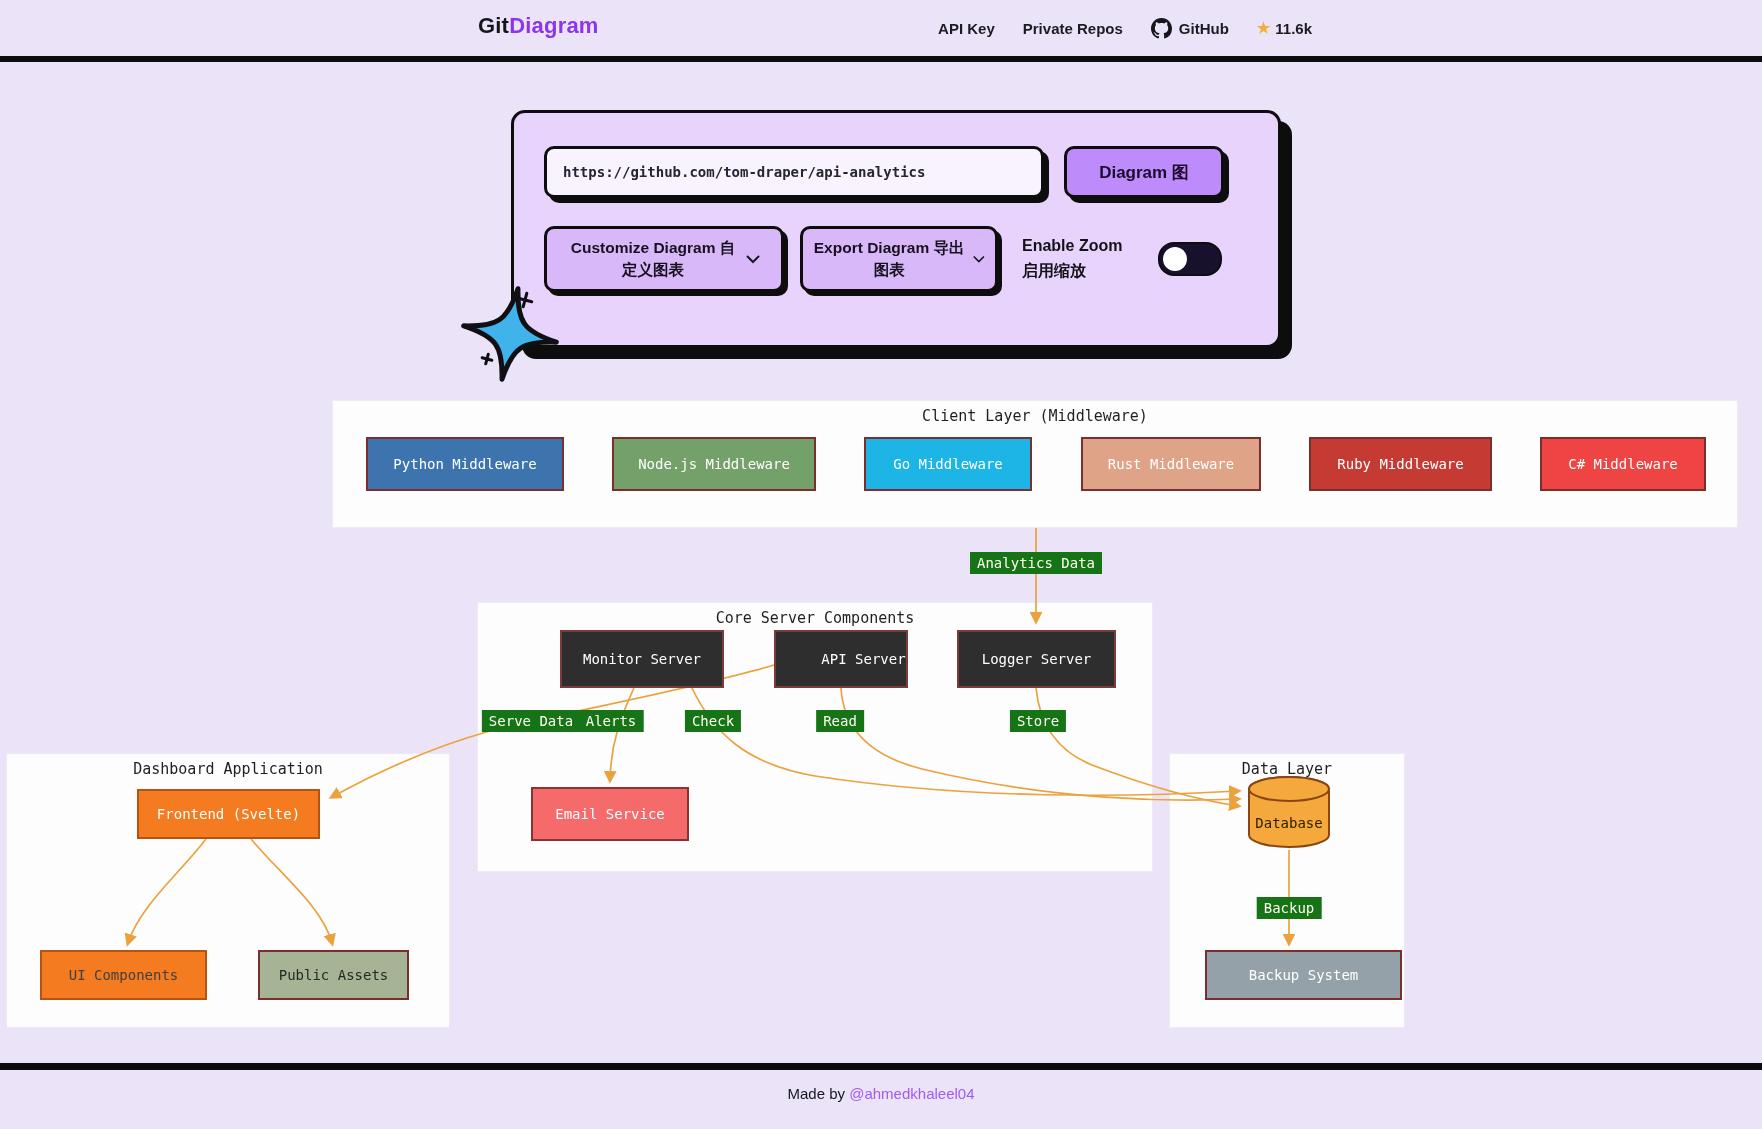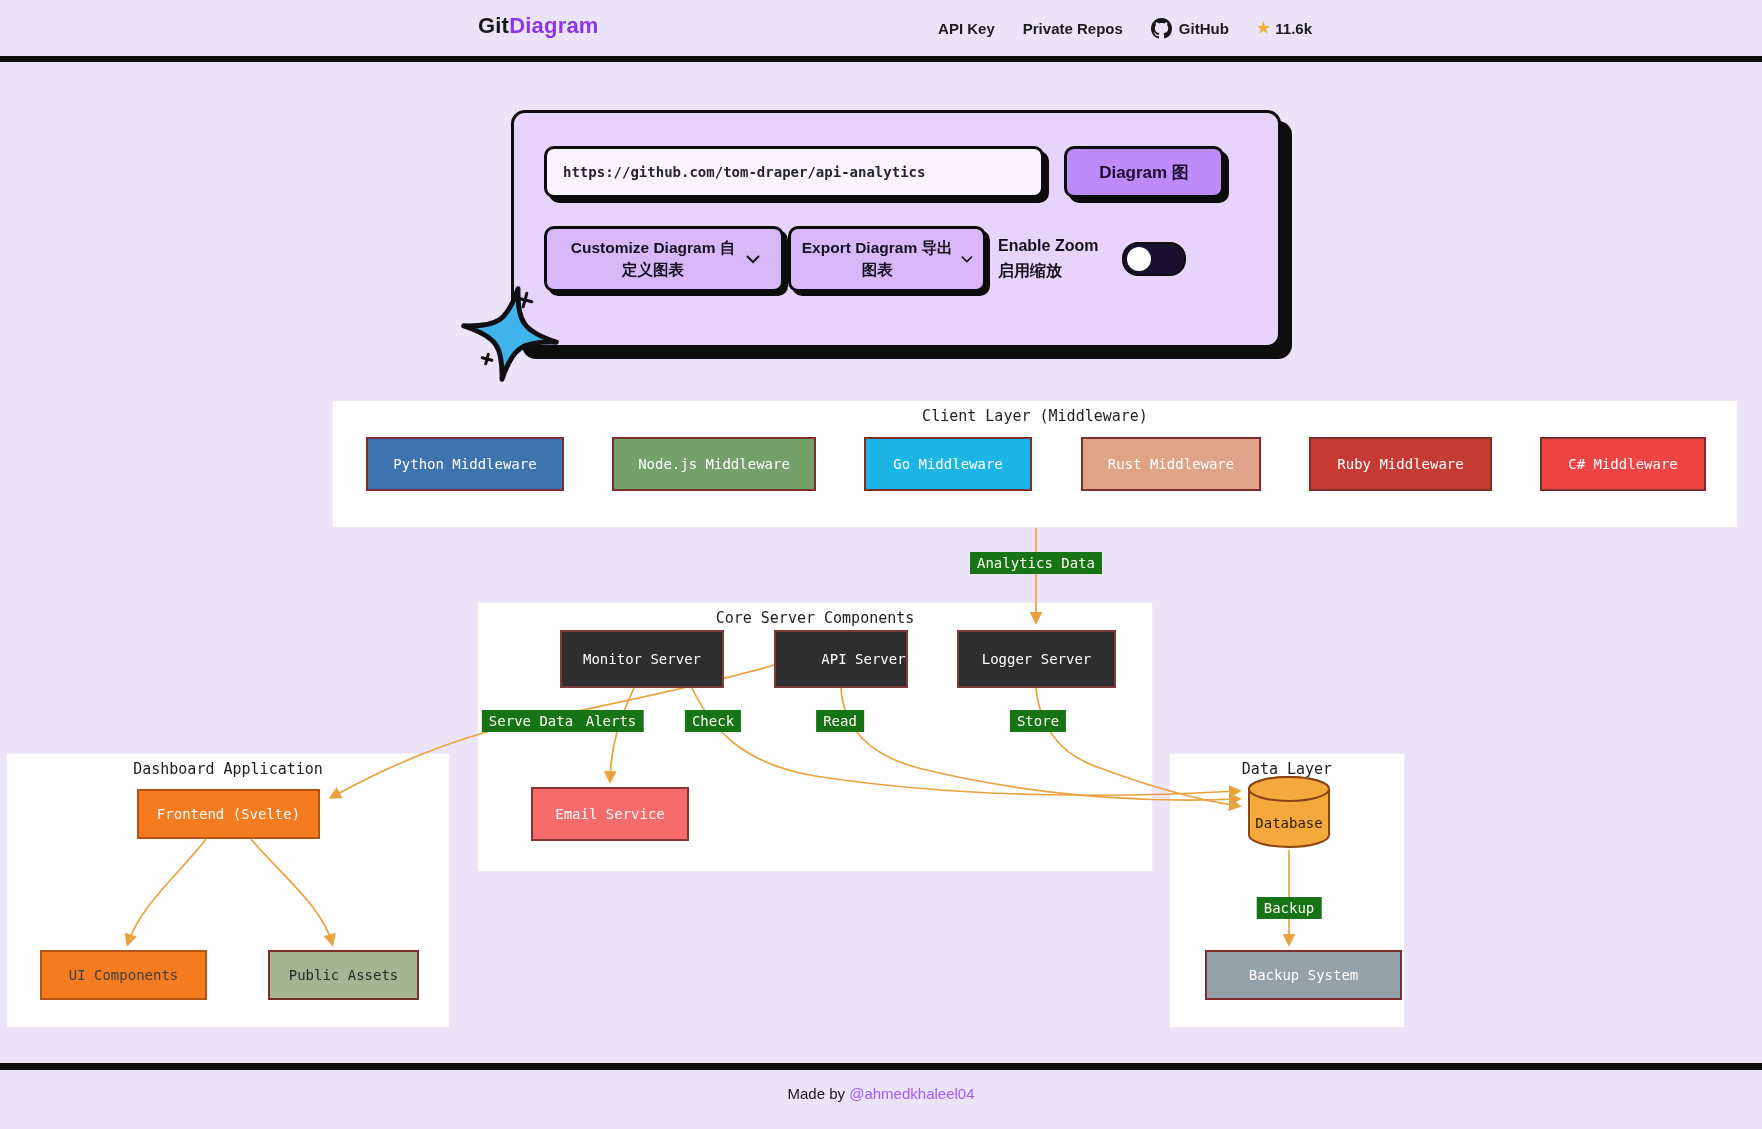--- a/index.html
+++ b/index.html
@@ -21,21 +21,21 @@
   
   .card{position:absolute;left:511px;top:110px;width:770px;height:238px;box-sizing:border-box;
         background:#e7d3fb;border:3px solid #0d0d0d;border-radius:14px;box-shadow:11px 11px 0 0 #0d0d0d;
         padding:33px 30px 0 30px;z-index:1;}
   .row1{display:flex;gap:20px;margin-bottom:28px;}
   .url-input{width:500px;height:52px;box-sizing:border-box;background:#f8f3ff;border:3px solid #0d0d0d;border-radius:10px;
         box-shadow:5px 5px 0 0 #0d0d0d;padding:0 16px;font-family:"DejaVu Sans Mono",monospace;
         font-size:14px;font-weight:700;color:#26262c;outline:none;}
   .diagram-btn{width:160px;height:52px;box-sizing:border-box;background:#bd8cfa;border:3px solid #0d0d0d;border-radius:10px;
         box-shadow:5px 5px 0 0 #0d0d0d;font-family:"Liberation Sans",sans-serif;font-size:17px;font-weight:700;color:#1b0b2e;cursor:pointer;}
-  .row2{display:flex;gap:4px;align-items:center;}
+  .row2{display:flex;gap:16px;align-items:center;}
   .drop-btn{box-sizing:border-box;background:#d9b8fa;border:3px solid #0d0d0d;border-radius:10px;box-shadow:4px 4px 0 0 #0d0d0d;
         display:flex;align-items:center;justify-content:center;gap:8px;padding:6px 10px;height:66px;
         font-family:"Liberation Sans",sans-serif;font-size:15.5px;font-weight:700;color:#17111f;line-height:1.45;cursor:pointer;}
   .drop-btn .drop-text{max-width:170px;text-align:center;}
   .customize{width:240px;}
   .export{width:198px;}
   .zoom-label{width:120px;margin-left:8px;font-size:16px;font-weight:700;color:#121217;line-height:1.55;align-self:center;}
   .toggle{width:60px;height:30px;border-radius:16px;background:#17112e;border:2px solid #0d0d0d;position:relative;
         align-self:center;cursor:pointer;flex:none;}
   .knob{position:absolute;left:3px;top:3px;width:24px;height:24px;border-radius:50%;background:#ffffff;}
@@ -58,21 +58,21 @@
   .n-go{left:864px;top:437px;width:168px;height:54px;}
   .n-rust{left:1081px;top:437px;width:180px;height:54px;}
   .n-ruby{left:1309px;top:437px;width:183px;height:54px;}
   .n-csharp{left:1540px;top:437px;width:166px;height:54px;}
   .n-monitor{left:560px;top:630px;width:164px;height:58px;}
   .n-api{left:774px;top:630px;width:134px;height:58px;}
   .n-logger{left:957px;top:630px;width:159px;height:58px;}
   .n-email{left:531px;top:787px;width:158px;height:54px;}
   .n-frontend{left:137px;top:789px;width:183px;height:50px;}
   .n-ui{left:40px;top:950px;width:167px;height:50px;}
-  .n-assets{left:268px;top:950px;width:151px;height:50px;}
+  .n-assets{left:258px;top:950px;width:151px;height:50px;}
   .n-backup{left:1205px;top:950px;width:197px;height:50px;}
   .n-database{left:1247px;top:775px;width:84px;height:76px;border:none;background:transparent;}
   .cyl svg{position:absolute;left:0;top:0;}
   .cyl-label{position:absolute;left:0;right:0;top:40px;text-align:center;z-index:1;}
 
   .elabel{position:absolute;z-index:4;transform:translateX(-50%);padding:3px 7px;
         font-family:"DejaVu Sans Mono",monospace;font-size:14px;white-space:nowrap;}
   .el-analytics{left:1036px;top:552px;}
   .el-serve{left:531px;top:710px;}
   .el-alerts{left:611px;top:710px;}

